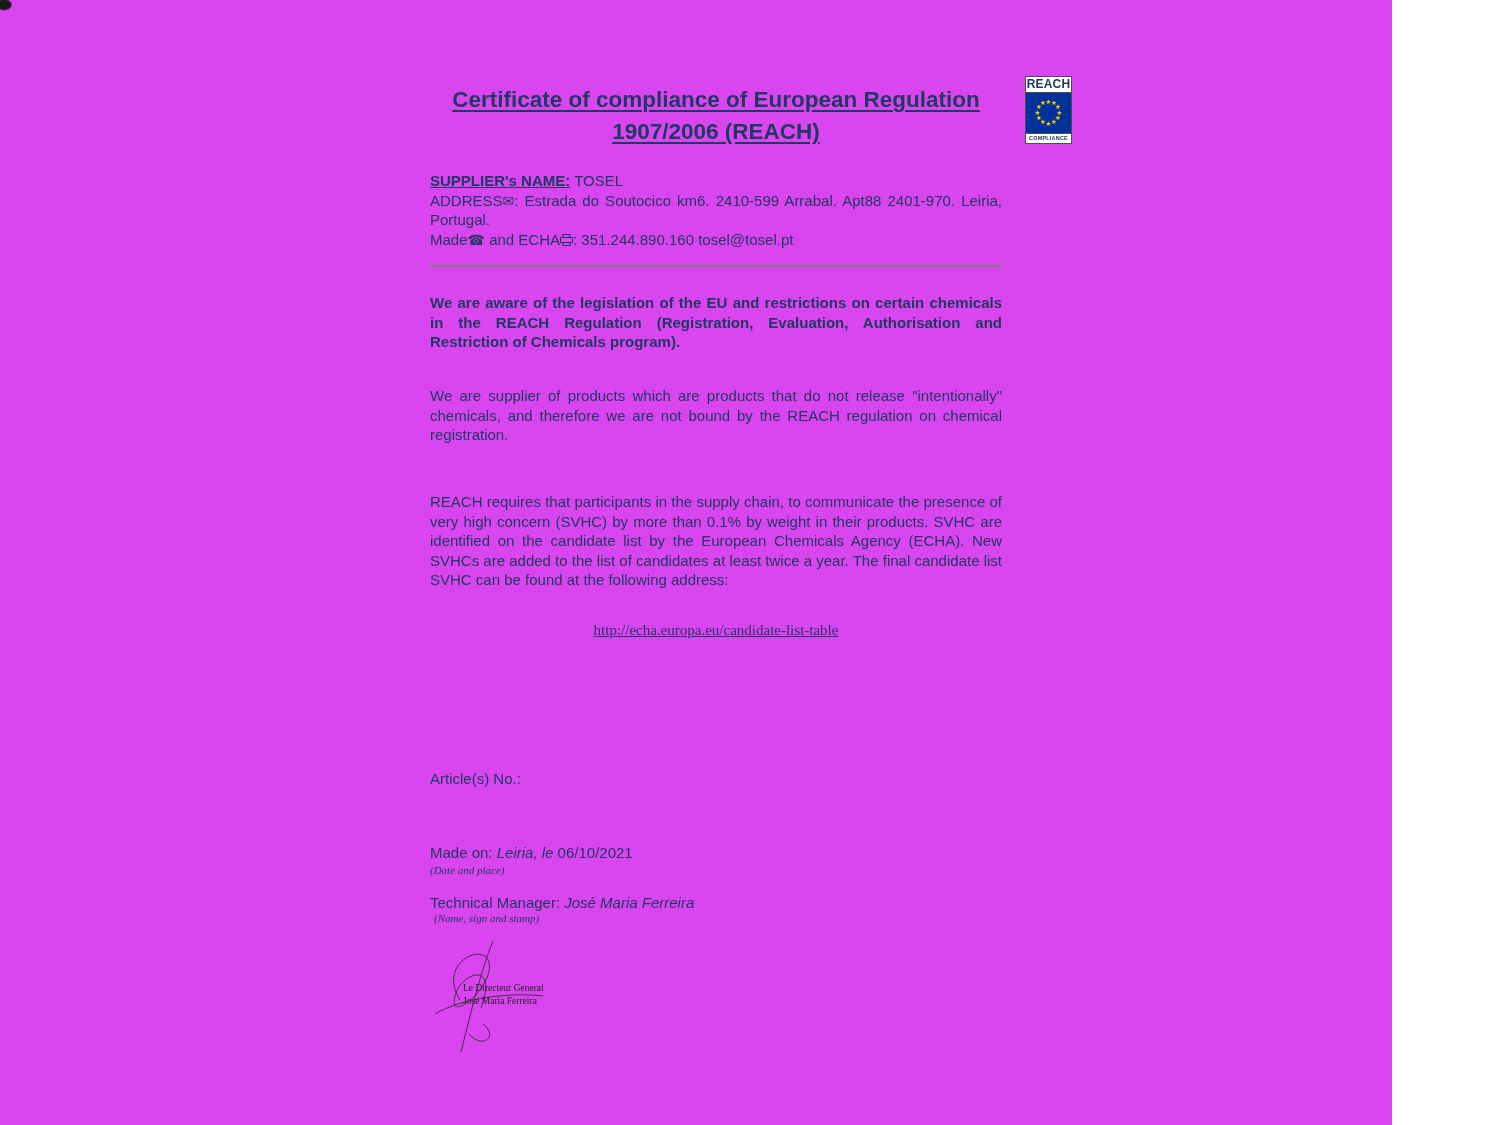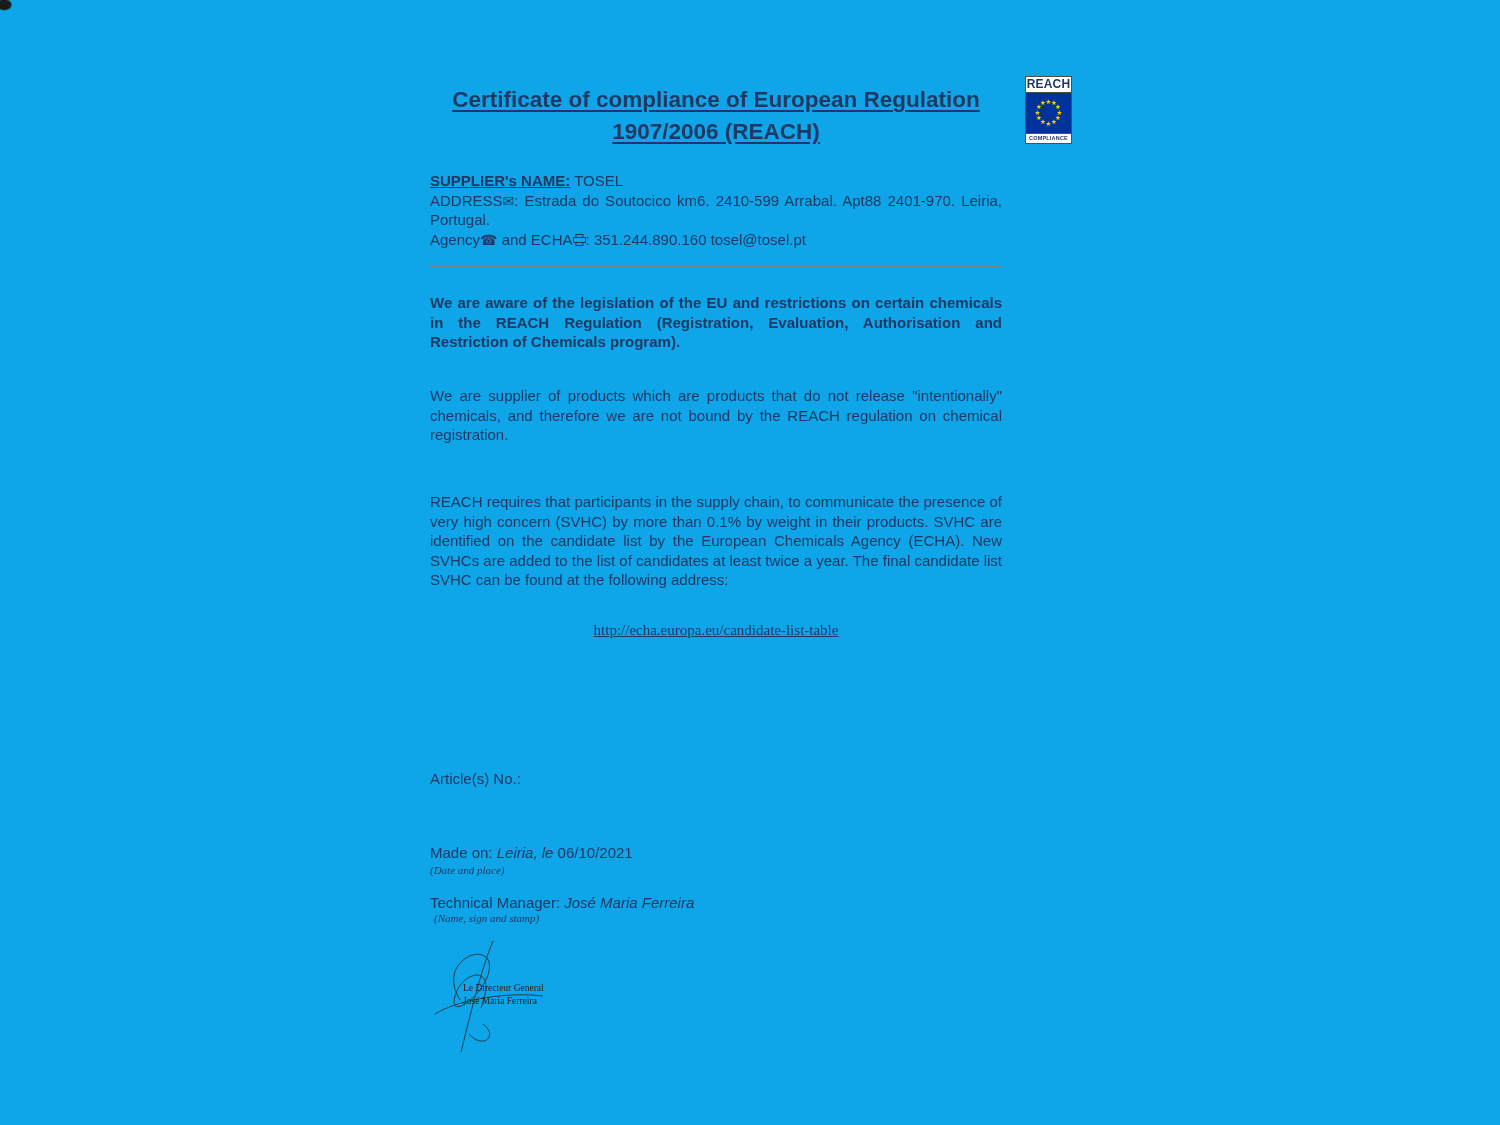--- a/index.html
+++ b/index.html
@@ -1,19 +1,19 @@
 <!DOCTYPE html>
 <html><head>
 <meta charset="utf-8">
 <style>
   html,body{margin:0;padding:0;background:#ffffff;}
   .page{
     position:relative;
-    width:1500px;height:1125px;
-    background:#0ea5e9;
+    width:1392px;height:1125px;
+    background:#d946ef;
     font-family:"Liberation Sans", sans-serif;
     color:#1f3864;
     overflow:hidden;
   }
   .abs{position:absolute;}
   .col{left:430px;width:572px;}
   .body-text{
     font-size:15px;line-height:19.5px;
     text-align:justify;
     color:#1f3864;
@@ -109,21 +109,21 @@
     </span>
     <span class="compliance-word">COMPLIANCE</span>
   </div>
 
   <div class="abs col body-text supplier">
     <span class="lbl-strong">SUPPLIER's NAME:</span>
     <span>TOSEL</span>
     <br>
     <span>ADDRESS</span><span class="glyph-icon">✉</span><span>: Estrada do Soutocico km6. 2410-599 Arrabal. Apt88 2401-970. Leiria, Portugal.</span>
     <br>
-    <span>Agency</span><span class="glyph-icon">☎</span>
+    <span>Made</span><span class="glyph-icon">☎</span>
     <span>and ECHA</span><span class="fax-icon"><svg width="13" height="12" viewBox="0 0 13 12">
           <rect x="3" y="0.5" width="7" height="3" fill="none" stroke="#1f3864"></rect>
           <rect x="0.5" y="3.5" width="12" height="5" fill="none" stroke="#1f3864"></rect>
           <rect x="3" y="8.5" width="7" height="3" fill="none" stroke="#1f3864"></rect>
         </svg></span><span>: 351.244.890.160 tosel@tosel.pt</span>
   </div>
 
   <div class="abs col rule"></div>
 
   <div class="abs col body-text p1">We are aware of the legislation of the EU and restrictions on certain chemicals in the REACH Regulation (Registration, Evaluation, Authorisation and Restriction of Chemicals program).</div>

